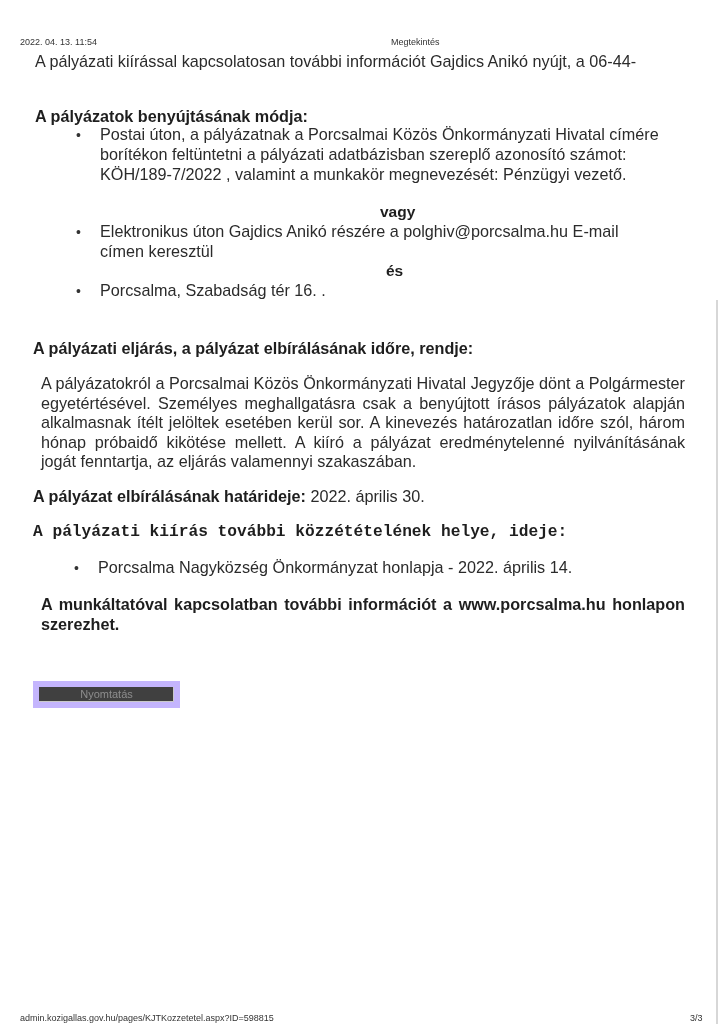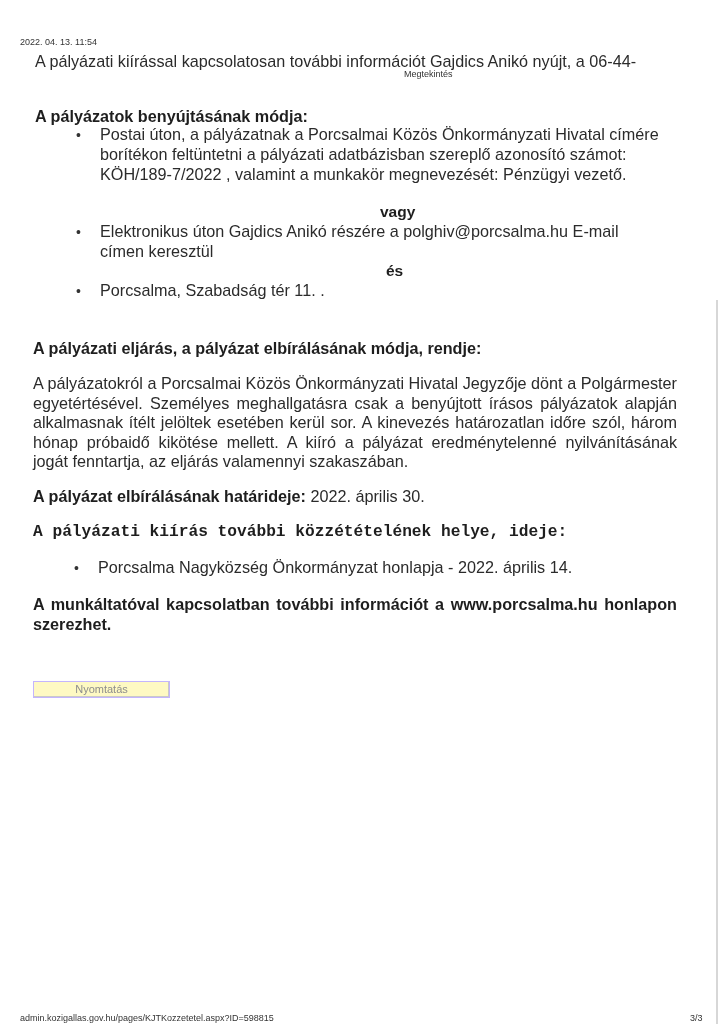--- a/index.html
+++ b/index.html
@@ -4,35 +4,35 @@
 <style>
   html, body { margin: 0; padding: 0; }
   body {
     width: 725px; height: 1024px; background: #ffffff; position: relative; overflow: hidden;
     font-family: "Liberation Sans", sans-serif; color: #2a2a2a;
   }
   .abs { position: absolute; }
   .small { font-size: 9px; color: #333; }
   .txt { font-size: 16.2px; line-height: 19.8px; color: #2b2b2b; }
   .bold { font-weight: bold; color: #1e1e1e; }
-  .just { text-align: justify; text-align-last: left; }
+  .just { text-align: justify; text-align-last: left; margin-left: 8px; }
   .bullet-dot { position: absolute; font-size: 14px; color: #333; }
   .center-word { position: absolute; font-weight: bold; font-size: 15.5px; color: #1e1e1e; margin-left: 30px; }
   .print-btn {
     position: absolute; left: 33px; top: 681px; width: 135px; height: 15px;
-    border: 1px solid #c4b5fd; box-shadow: inset -1px -1px 0 #c9c9c9;
-    font-size: 11px; color: #8d8d8d; text-align: center; line-height: 15px; background: #fef9c3;
+    border: 6px solid #c4b5fd; box-shadow: inset -1px -1px 0 #c9c9c9;
+    font-size: 11px; color: #8d8d8d; text-align: center; line-height: 15px; background: #404040;
   }
   .vline { position: absolute; left: 716px; top: 300px; width: 2px; height: 724px; background: #d7d7d7; }
 </style>
 </head>
 <body>
 
 <div class="abs small" style="left:20px; top:37px;">2022. 04. 13. 11:54</div>
-<div class="abs small" style="left:404px; top:37px;margin-top:32px;">Megtekintés</div>
+<div class="abs small" style="left:391px; top:37px;">Megtekintés</div>
 
 <div class="abs txt" style="left:35px; top:52px; width:650px;">
   <div>A pályázati kiírással kapcsolatosan további információt Gajdics Anikó nyújt, a 06-44-</div>
 </div>
 
 <div class="abs txt bold" style="left:35px; top:107px;">A pályázatok benyújtásának módja:</div>
 
 <span class="bullet-dot" style="left:76px; top:127px;">•</span>
 <div class="abs txt" style="left:100px; top:125px; width:600px;">
   <div>Postai úton, a pályázatnak a Porcsalmai Közös Önkormányzati Hivatal címére</div>
@@ -45,24 +45,24 @@
 <span class="bullet-dot" style="left:76px; top:224px;">•</span>
 <div class="abs txt" style="left:100px; top:222px; width:600px;">
   <div>Elektronikus úton Gajdics Anikó részére a polghiv@porcsalma.hu E-mail</div>
   <div>címen keresztül</div>
 </div>
 
 <div class="center-word" style="left:356px; top:262px;">és</div>
 
 <span class="bullet-dot" style="left:76px; top:283px;">•</span>
 <div class="abs txt" style="left:100px; top:281px; width:600px;">
-  <div>Porcsalma, Szabadság tér 11. .</div>
+  <div>Porcsalma, Szabadság tér 16. .</div>
 </div>
 
-<div class="abs txt bold" style="left:33px; top:339px;">A pályázati eljárás, a pályázat elbírálásának módja, rendje:</div>
+<div class="abs txt bold" style="left:33px; top:339px;">A pályázati eljárás, a pályázat elbírálásának időre, rendje:</div>
 <div class="abs txt just" style="left:33px; top:374px; width:644px; line-height:19.6px;">A pályázatokról a Porcsalmai Közös Önkormányzati Hivatal Jegyzője dönt a Polgármester egyetértésével. Személyes meghallgatásra csak a benyújtott írásos pályázatok alapján alkalmasnak ítélt jelöltek esetében kerül sor. A kinevezés határozatlan időre szól, három hónap próbaidő kikötése mellett. A kiíró a pályázat eredménytelenné nyilvánításának jogát fenntartja, az eljárás valamennyi szakaszában.</div>
 
 <div class="abs txt" style="left:33px; top:487px;"><span class="bold">A pályázat elbírálásának határideje:</span><span> 2022. április 30.</span></div>
 
 <div class="abs txt bold" style="left:33px; top:523px;font-family:Liberation Mono, monospace;">A pályázati kiírás további közzétételének helye, ideje:</div>
 <span class="bullet-dot" style="left:74px; top:560px;">•</span>
 <div class="abs txt" style="left:98px; top:558px;">Porcsalma Nagyközség Önkormányzat honlapja - 2022. április 14.</div>
 
 <div class="abs txt bold just" style="left:33px; top:595px; width:644px; text-align-last:left;">A munkáltatóval kapcsolatban további információt a www.porcsalma.hu honlapon szerezhet.</div>
 

